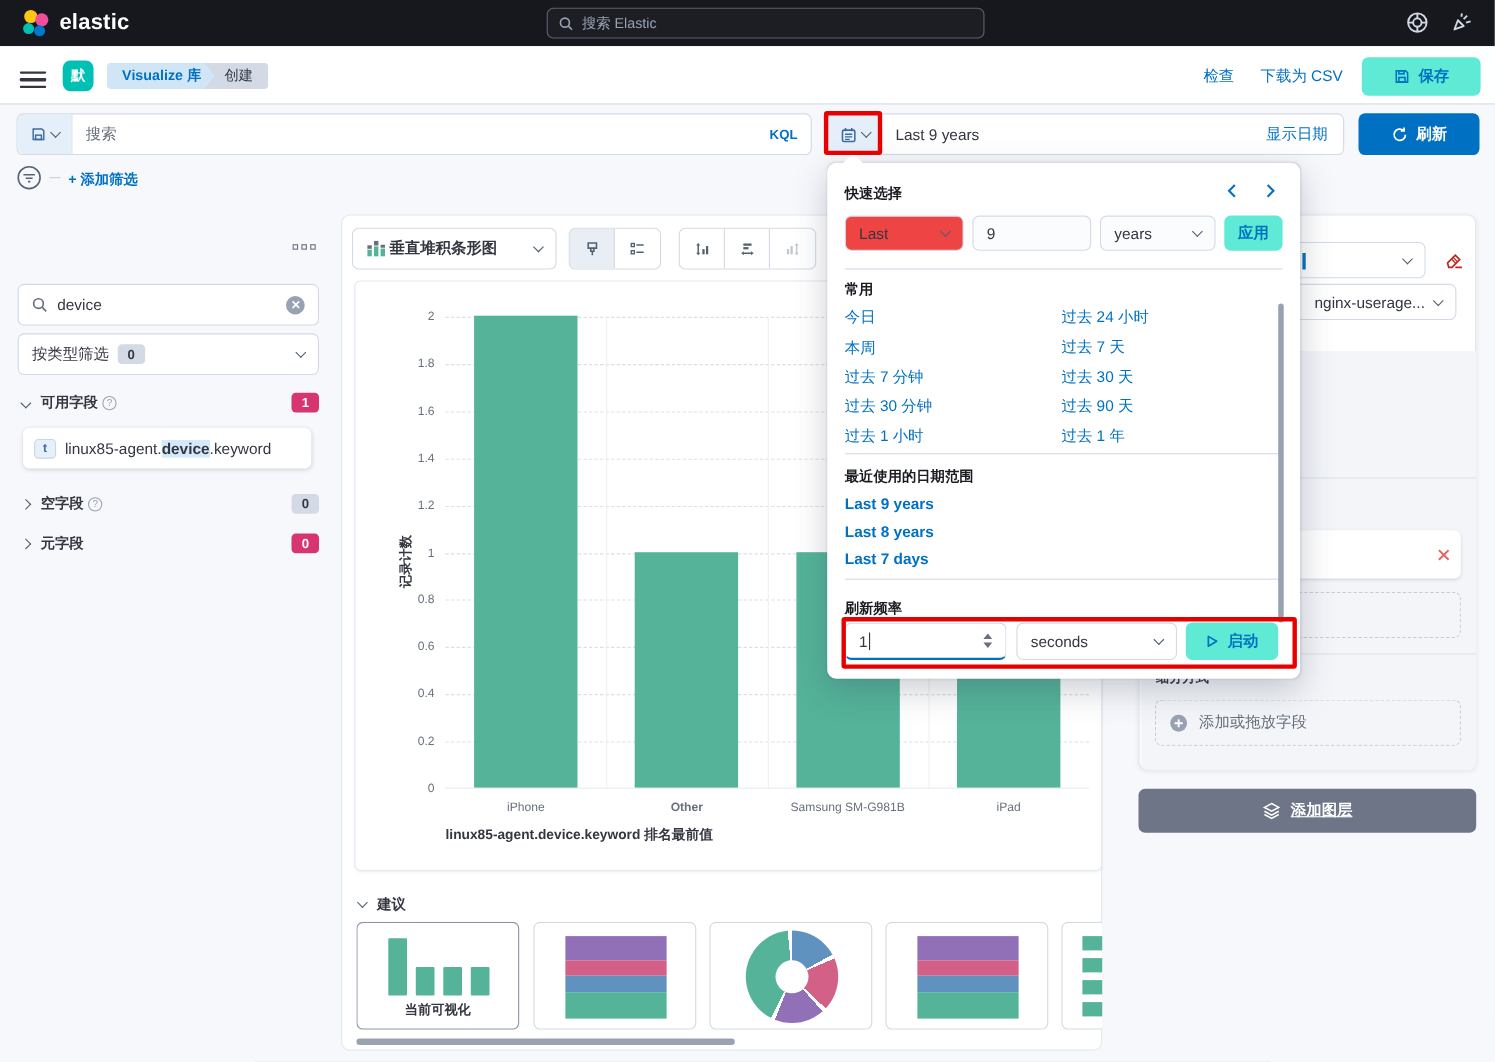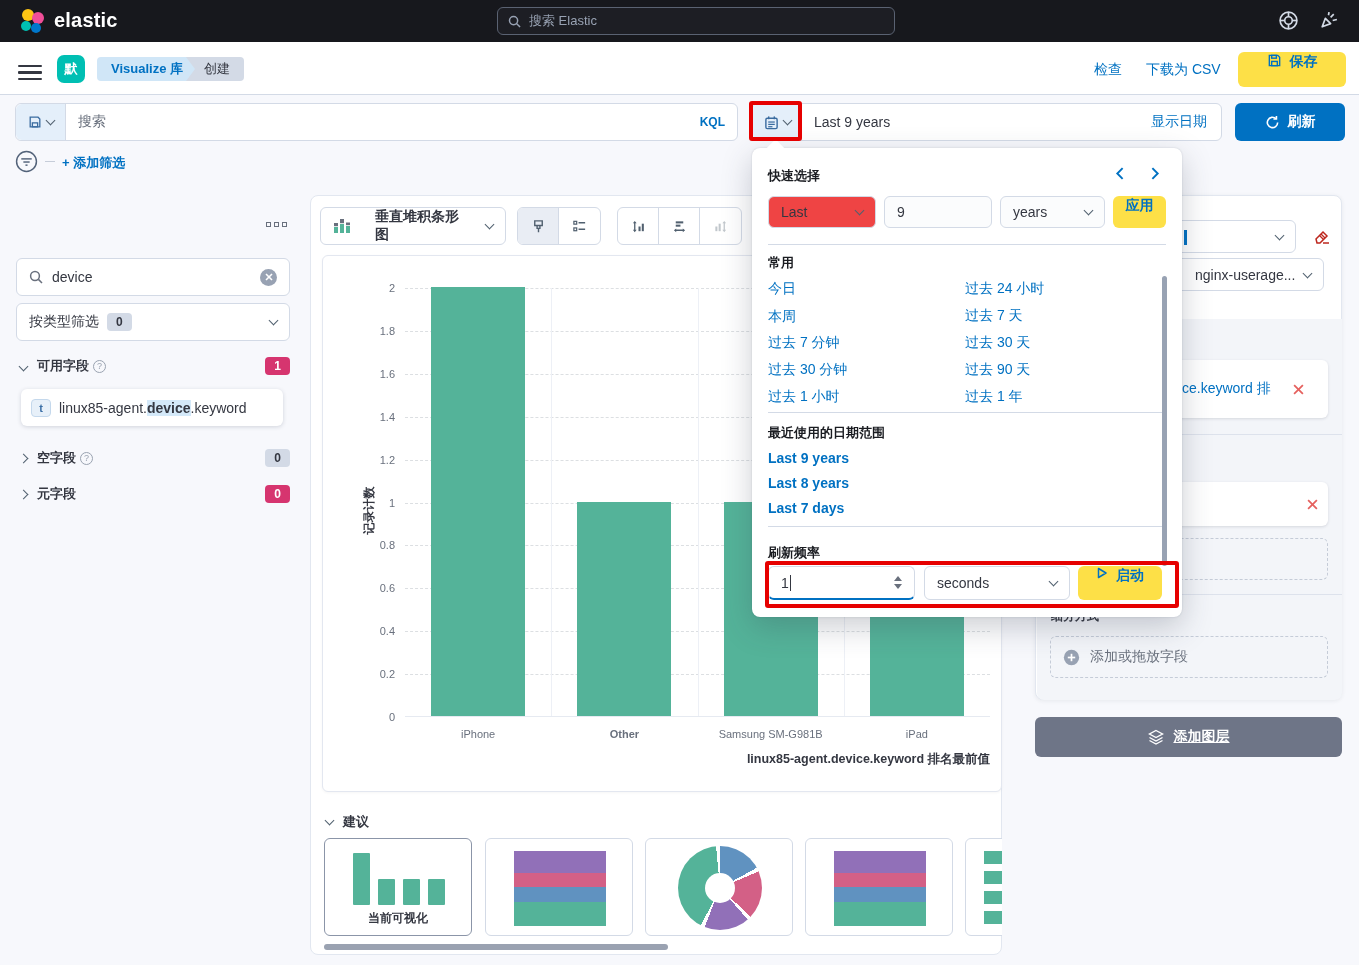--- a/index.html
+++ b/index.html
@@ -11,21 +11,21 @@
   .txt{color:#343741;}
   .sub{color:#69707d;}
   
   .topbar{left:0;top:0;width:1359px;height:42px;background:#17181d;display:flex;align-items:center;}
   .topsearch{position:absolute;left:497px;top:7px;width:398px;height:28px;border:1px solid #5a6272;border-radius:6px;display:flex;align-items:center;padding:0 10px;color:#98a2b3;font-size:13px;gap:8px;background:#1d1e24;}
   
   .header{left:0;top:42px;width:1359px;height:53px;background:#fff;border-bottom:1px solid #d3dae6;}
   .space-badge{position:absolute;left:57px;top:55px;width:28px;height:28px;border-radius:7px;background:#00bfb3;color:#fff;font-size:13px;font-weight:700;display:flex;align-items:center;justify-content:center;}
   .crumb1{position:absolute;left:97px;top:57px;height:24px;background:#d0e6f7;color:#0071c2;font-size:13px;font-weight:600;display:flex;align-items:center;padding:0 18px 0 14px;clip-path:polygon(0 0,calc(100% - 9px) 0,100% 50%,calc(100% - 9px) 100%,0 100%);border-radius:4px 0 0 4px;}
   .crumb2{position:absolute;left:186px;top:57px;height:24px;background:#d3dae6;color:#343741;font-size:13px;display:flex;align-items:center;padding:0 14px 0 18px;clip-path:polygon(0 0,100% 0,100% 100%,0 100%,9px 50%);border-radius:0 4px 4px 0;}
-  .btn-light{background:#fde047;color:#0071c2;border-radius:6px;font-weight:700;display:flex;align-items:flex-start;justify-content:center;gap:8px;cursor:pointer;border:none;}
+  .btn-light{background:#5eead4;color:#0071c2;border-radius:6px;font-weight:700;display:flex;align-items:center;justify-content:center;gap:8px;cursor:pointer;border:none;}
   .btn-fill{background:#0071c2;color:#fff;border-radius:6px;font-weight:700;display:flex;align-items:center;justify-content:center;gap:8px;cursor:pointer;border:none;}
   
   .composite{background:#fff;border:1px solid #d3dae6;border-radius:6px;display:flex;align-items:center;}
   .seg-blue{background:#e4effa;height:100%;display:flex;align-items:center;justify-content:center;gap:5px;border-right:1px solid #d3dae6;border-radius:6px 0 0 6px;cursor:pointer;}
   .chev{width:7px;height:7px;border-right:1.8px solid #51606f;border-bottom:1.8px solid #51606f;transform:rotate(45deg);margin-top:-3px;}
   .sel{background:#fff;border:1px solid #d3dae6;border-radius:6px;display:flex;align-items:center;font-size:14px;color:#343741;padding:0 12px;justify-content:space-between;cursor:pointer;}
   
   .badge-pink{background:#d6356f;color:#fff;border-radius:4px;font-size:12px;font-weight:700;padding:2px 9px;}
   .badge-gray{background:#d3dae6;color:#343741;border-radius:4px;font-size:12px;font-weight:700;padding:2px 9px;}
   .help-i{display:inline-flex;width:13px;height:13px;border:1px solid #9aa3b1;border-radius:50%;color:#9aa3b1;font-size:9px;align-items:center;justify-content:center;vertical-align:super;margin-left:4px;}
@@ -206,21 +206,21 @@
   </div>
 
   <div class="abs" style="left:18px;top:485px;width:272px;display:flex;align-items:center;cursor:pointer">
     <div class="arrow-r" style="margin:0 10px 0 2px"></div>
     <span class="bold txt" style="font-size:13px">元字段</span>
     <span class="badge-pink" style="margin-left:auto">0</span>
   </div>
 
   <div class="abs panel" style="left:310px;top:195px;width:692px;height:760px"></div>
 
-  <div class="abs sel bold" style="left:320px;top:207px;width:186px;height:38px;font-size:14px;gap:24px;justify-content:flex-start">
+  <div class="abs sel bold" style="left:320px;top:207px;width:186px;height:38px;font-size:14px;gap:3px;justify-content:flex-start">
     <svg width="18" height="16" viewBox="0 0 18 16">
       <rect x="1" y="9" width="4" height="6" fill="#54b399"></rect>
         <rect x="1" y="5" width="4" height="3.2" fill="#69707d"></rect>
       <rect x="7" y="6" width="4" height="9" fill="#54b399"></rect>
         <rect x="7" y="1" width="4" height="4.2" fill="#69707d"></rect>
       <rect x="13" y="8" width="4" height="7" fill="#54b399"></rect>
         <rect x="13" y="4.5" width="4" height="2.7" fill="#69707d"></rect>
     </svg>
     <span style="flex:1">垂直堆积条形图</span>
       <div class="chev"></div>
@@ -300,21 +300,21 @@
         <div class="vgrid" style="left: 438.75px;"></div>
         <div class="bar" style="left: 26.125px; height: 429px; background: rgb(84, 179, 153);"></div>
         <div class="xcat" style="left: 0px; width: 146.25px;">iPhone</div>
         <div class="bar" style="left: 172.375px; height: 214.5px; background: rgb(84, 179, 153);"></div>
         <div class="xcat" style="left: 146.25px; width: 146.25px; font-weight: bold;">Other</div>
         <div class="bar" style="left: 318.625px; height: 214.5px; background: rgb(84, 179, 153);"></div>
         <div class="xcat" style="left: 292.5px; width: 146.25px;">Samsung SM-G981B</div>
         <div class="bar" style="left: 464.875px; height: 214.5px; background: rgb(84, 179, 153);"></div>
         <div class="xcat" style="left: 438.75px; width: 146.25px;">iPad</div>
       </div>
-    <div class="abs bold" style="left:82px;top:495px;width:585px;text-align:right;font-size:12.5px;color:#343741">linux85-agent.device.keyword 排名最前值</div>
+    <div class="abs bold" style="left:82px;top:495px;width:585px;text-align:left;font-size:12.5px;color:#343741">linux85-agent.device.keyword 排名最前值</div>
   </div>
 
   <div class="abs" style="left:326px;top:813px;display:flex;align-items:center;gap:10px;cursor:pointer">
     <div class="chev"></div>
     <span class="bold txt" style="font-size:13px">建议</span>
   </div>
 
   <div class="abs" style="left:324px;top:838px;width:678px;height:100px;overflow:hidden">
     <div class="sugcard" style="left:0;border:1px solid #8b95a8">
       <div style="position:absolute;left:28px;top:14px;width:92px;height:52px;display:flex;align-items:flex-end;gap:8px">
@@ -369,27 +369,20 @@
       <line x1="9" y1="8" x2="13" y2="12" stroke="#bd271e" stroke-width="1.2"></line>
       <line x1="7.5" y1="9.5" x2="11.5" y2="13.5" stroke="#bd271e" stroke-width="1.2"></line>
       <line x1="11" y1="17" x2="17" y2="17" stroke="#bd271e" stroke-width="1.5"></line>
     </svg>
 
     <div class="abs sel" style="left:15px;top:62px;width:273px;height:33px">
       <span class="txt" style="margin-left:131px;font-size:14px">nginx-userage...</span>
       <div class="chev"></div>
     </div>
 
-    <div class="abs fieldcard" style="left:14px;top:164px;width:278px;height:58px;box-shadow:0 1px 3px rgba(40,50,70,.15)">
-      <span class="link" style="margin-left:122px;font-size:14px;white-space:nowrap">ce.keyword 排</span>
-      <svg style="margin-left:14px;cursor:pointer" width="11" height="11" viewBox="0 0 10 10">
-          <line x1="1" y1="1" x2="9" y2="9" stroke="#e5605e" stroke-width="1.6"></line>
-          <line x1="9" y1="1" x2="1" y2="9" stroke="#e5605e" stroke-width="1.6"></line>
-        </svg>
-    </div>
 
     <div class="abs" style="left:1px;top:238px;width:305px;border-top:1px solid #dde2ec"></div>
 
     <div class="abs fieldcard" style="left:14px;top:286px;width:278px;height:44px;box-shadow:0 1px 3px rgba(40,50,70,.15)">
       <span style="flex:1"></span>
       <svg style="cursor:pointer" width="11" height="11" viewBox="0 0 10 10">
           <line x1="1" y1="1" x2="9" y2="9" stroke="#e5605e" stroke-width="1.6"></line>
           <line x1="9" y1="1" x2="1" y2="9" stroke="#e5605e" stroke-width="1.6"></line>
         </svg>
     </div>

